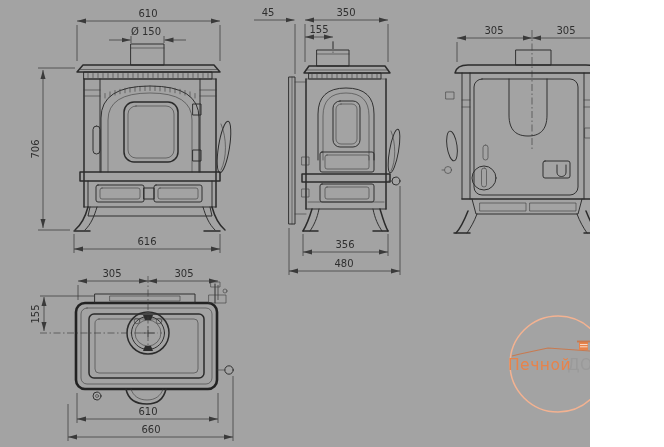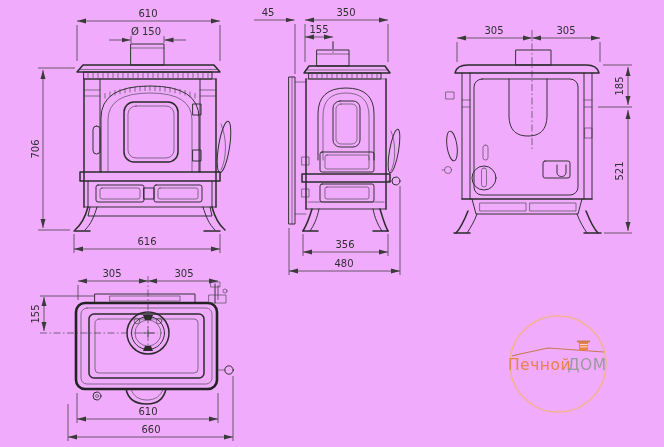--- a/index.html
+++ b/index.html
@@ -1,16 +1,16 @@
 <!DOCTYPE html>
 <html><head>
 <meta charset="utf-8">
 <style>
   html,body{margin:0;padding:0;background:#ffffff;}
-  .canvas{position:relative;width:664px;height:447px;background:#f0abfc;overflow:hidden;
+  .canvas{position:relative;width:590px;height:447px;background:#a3a3a3;overflow:hidden;
           font-family:"DejaVu Sans",sans-serif;}
   svg{position:absolute;left:0;top:0;}
   .o1{fill:none;stroke:#2b2b2b;stroke-width:1.5;stroke-linejoin:round;stroke-linecap:round;}
   .o2{fill:none;stroke:#2b2b2b;stroke-width:0.95;stroke-linejoin:round;stroke-linecap:round;}
   .o3{fill:none;stroke:#3a3a3a;stroke-width:0.6;stroke-linejoin:round;stroke-linecap:round;}
   .thick{fill:none;stroke:#222;stroke-width:2.6;stroke-linejoin:round;}
   .d{fill:none;stroke:#3c3c3c;stroke-width:0.75;}
   .cl{fill:none;stroke:#3c3c3c;stroke-width:0.65;stroke-dasharray:7 2.5 1.5 2.5;}
   .dt{font:10px "DejaVu Sans",sans-serif;fill:#2f2f2f;text-anchor:middle;}
   .wm{font:15.5px "DejaVu Sans",sans-serif;text-anchor:middle;letter-spacing:0.5px;}

